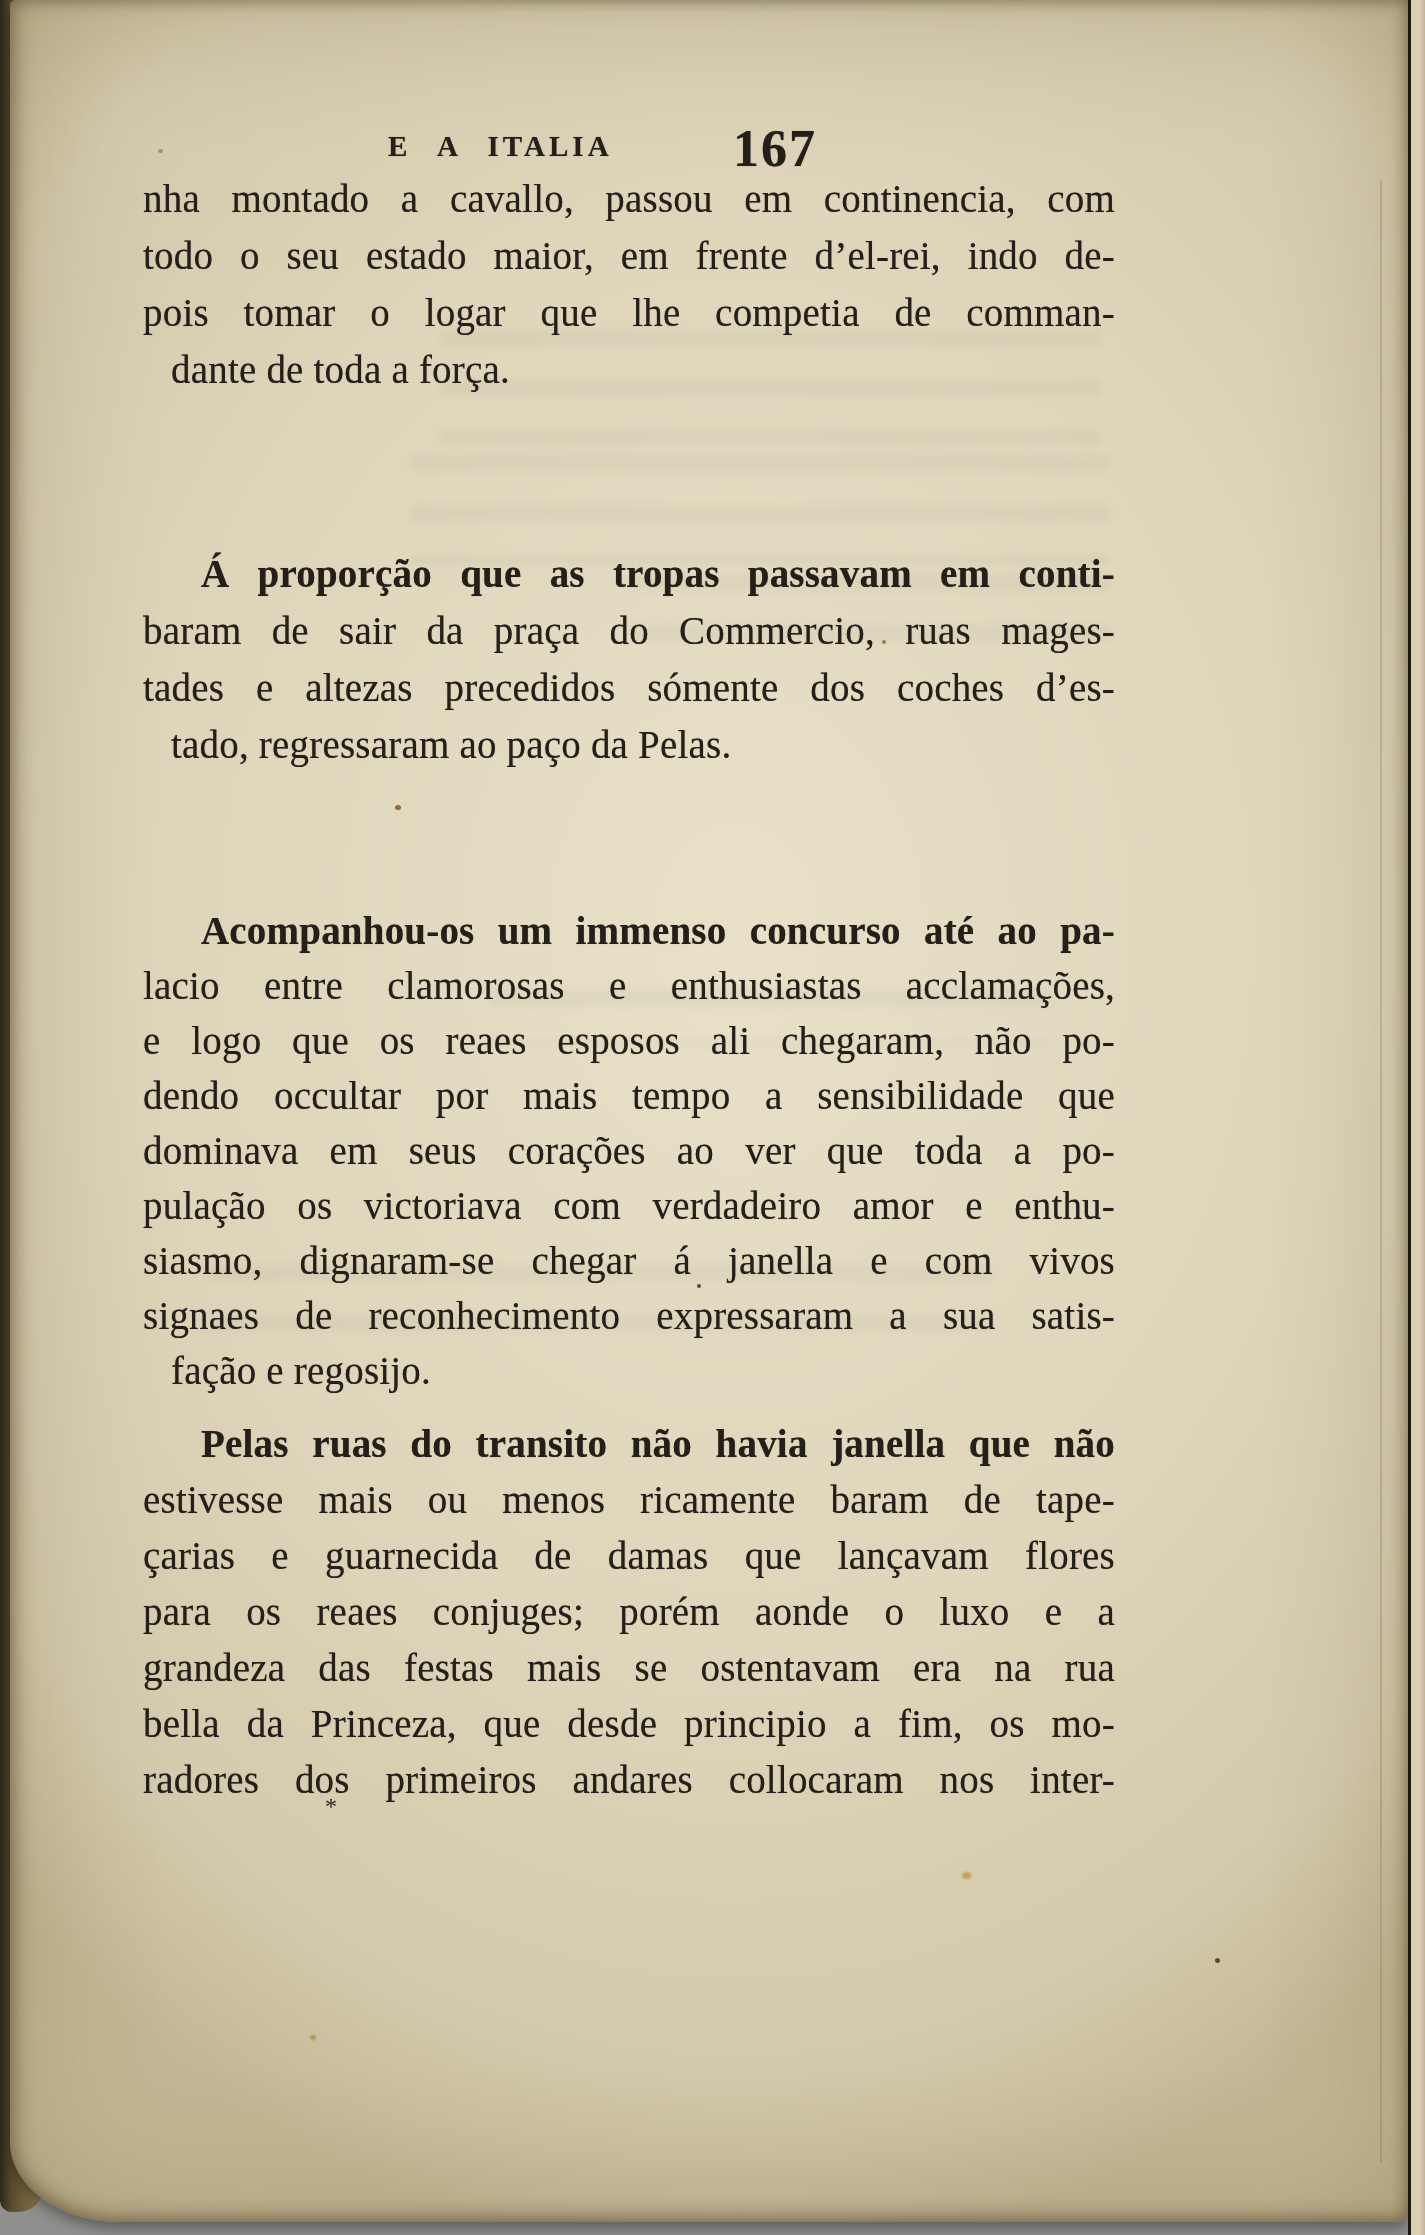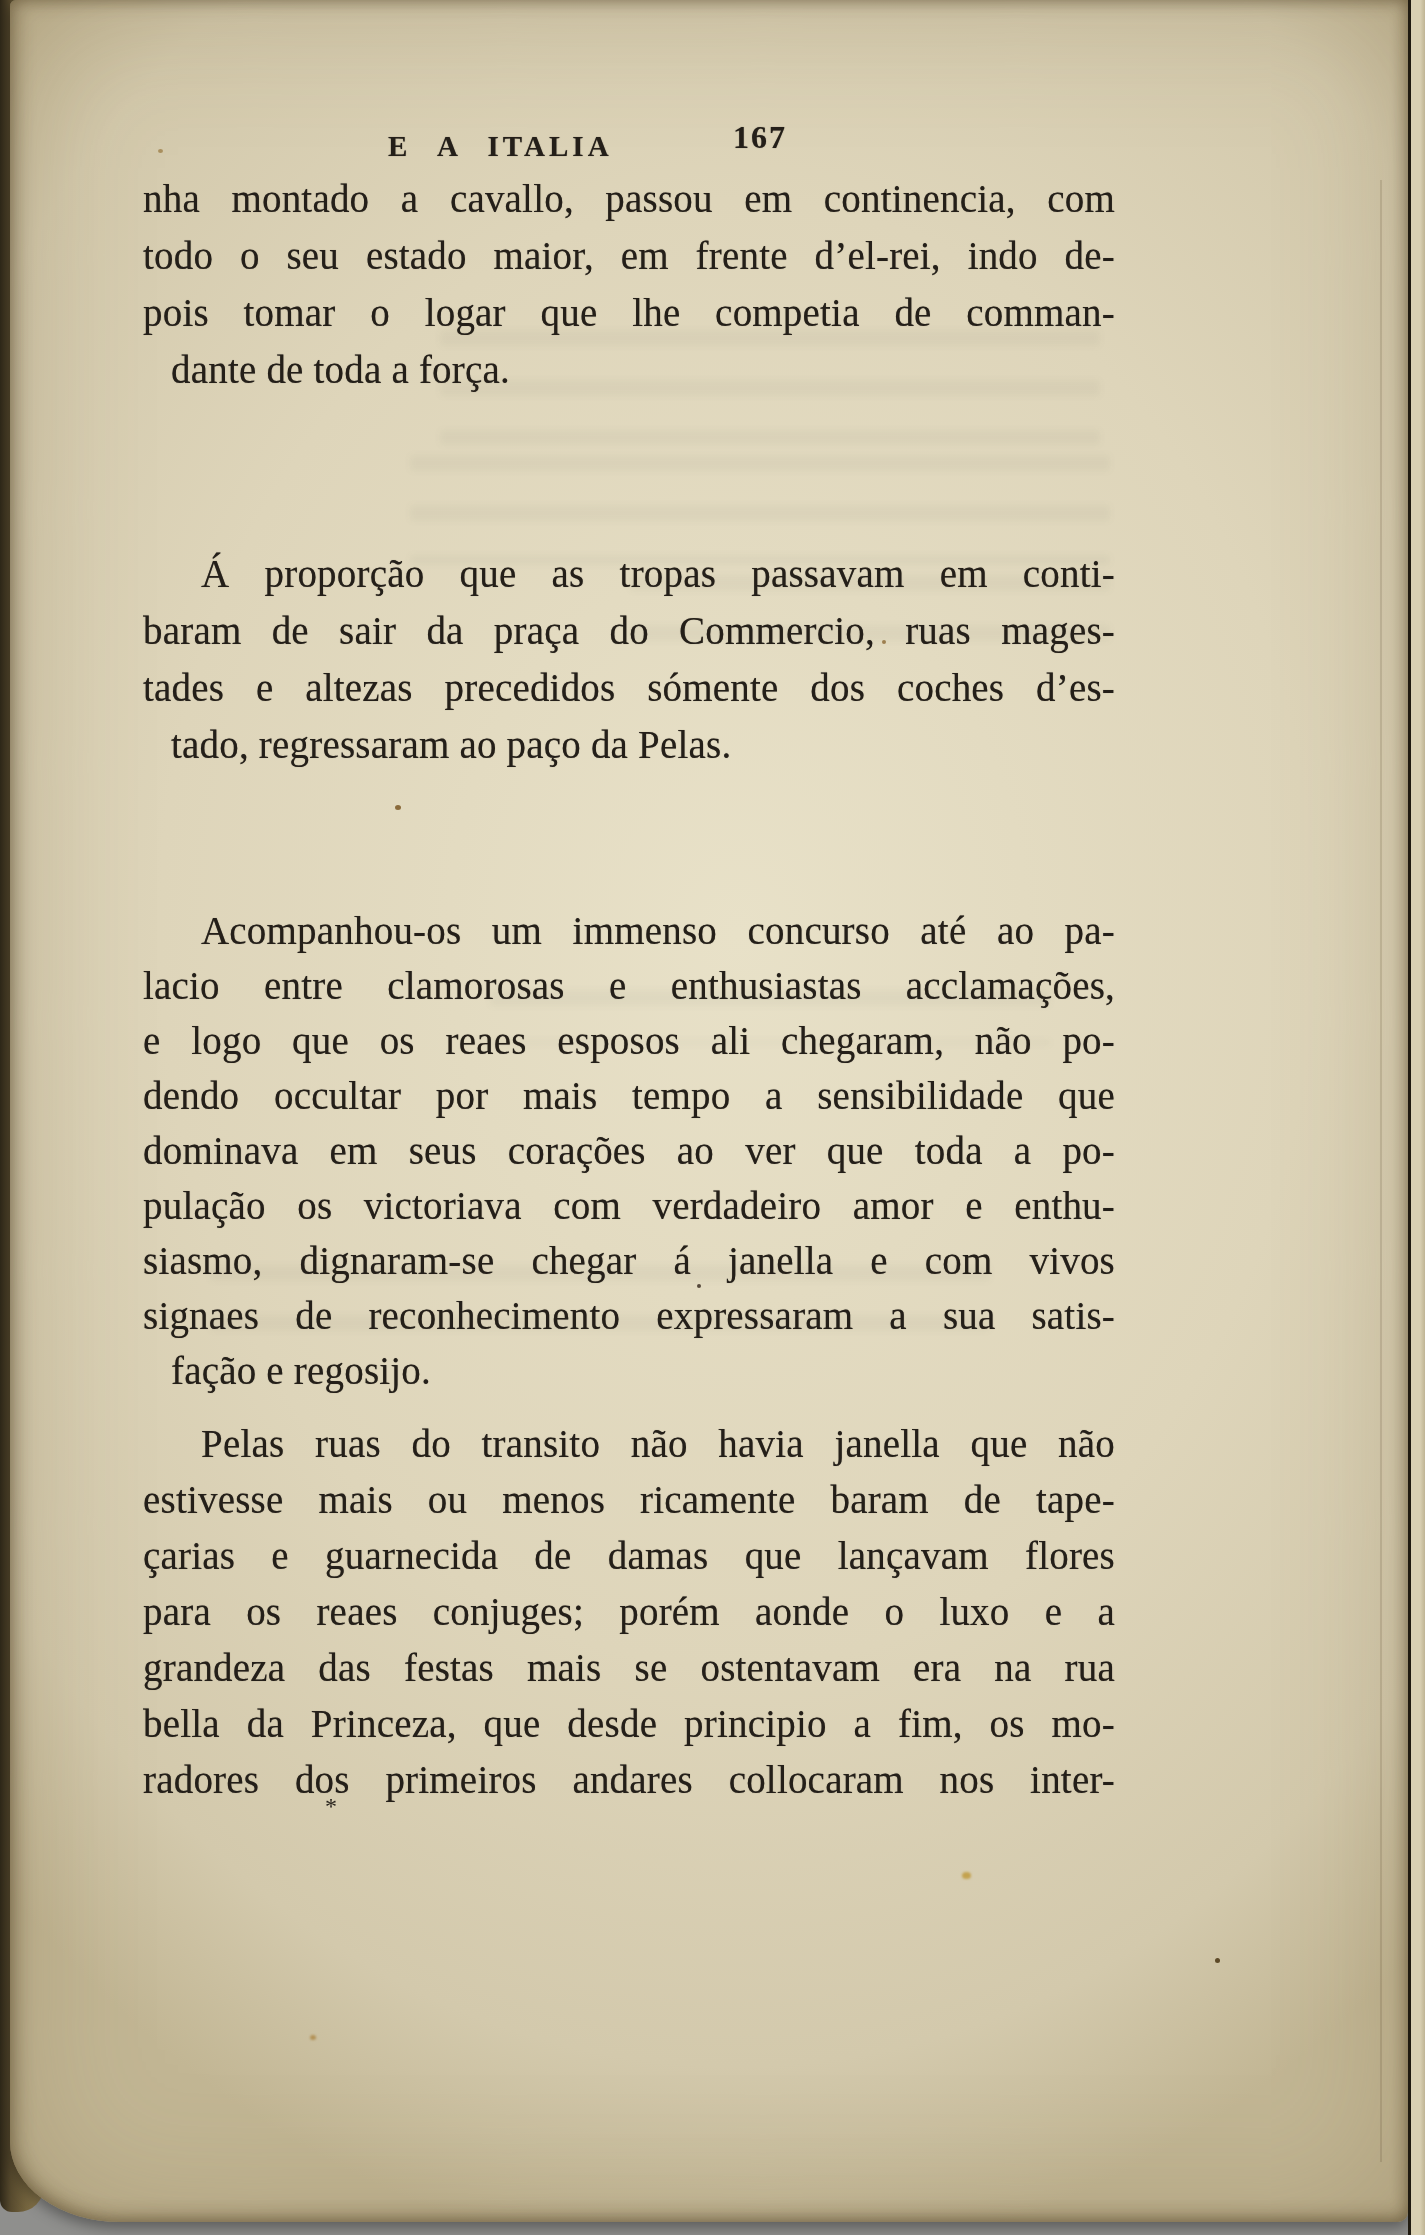--- a/index.html
+++ b/index.html
@@ -56,39 +56,39 @@
   .s6{left:872px;top:640px;width:4px;height:4px;background:#9d7f50;}
   .s7{left:300px;top:2035px;width:6px;height:5px;background:#b29156;filter:blur(1px);}
   
   .running-head{
     position:absolute;left:388px;top:130px;
     font-size:29px;font-weight:bold;letter-spacing:4px;word-spacing:16px;
     color:#241f19;text-shadow:0 0 1px rgba(36,31,25,.55);
   }
   .folio{
     position:absolute;left:733px;top:119px;
-    font-size:32px;font-weight:bold;letter-spacing:2px;
+    font-size:52px;font-weight:bold;letter-spacing:2px;
     color:#241f19;text-shadow:0 0 1px rgba(36,31,25,.55);text-align:right;
   }
   .para{
     position:absolute;left:143px;width:972px;
     color:#241f19;font-size:39px;letter-spacing:.2px;
     text-shadow:0 0 .7px rgba(36,31,25,.6);
   }
   .line{
     height:57px;line-height:57px;
     text-align:justify;text-align-last:justify;
     white-space:normal;
   }
   .p1{top:170px;} .p2{top:545px;}
   .p3{top:903px;} .p4{top:1416px;}
   .p3 .line{height:55px;line-height:55px;}
   .p4 .line{height:56px;line-height:56px;}
   .line.short{text-align-last:left;margin-left:28px;}
-  .line.indent{text-indent:58px;}
+  .line.indent{text-indent:58px;font-weight:bold;}
   .footnote-mark{
     position:absolute;left:325px;top:1793px;
     font-size:24px;color:#241f19;
   }
 </style>
 </head>
 <body>
 
 <div class="spine-edge"></div>
 

